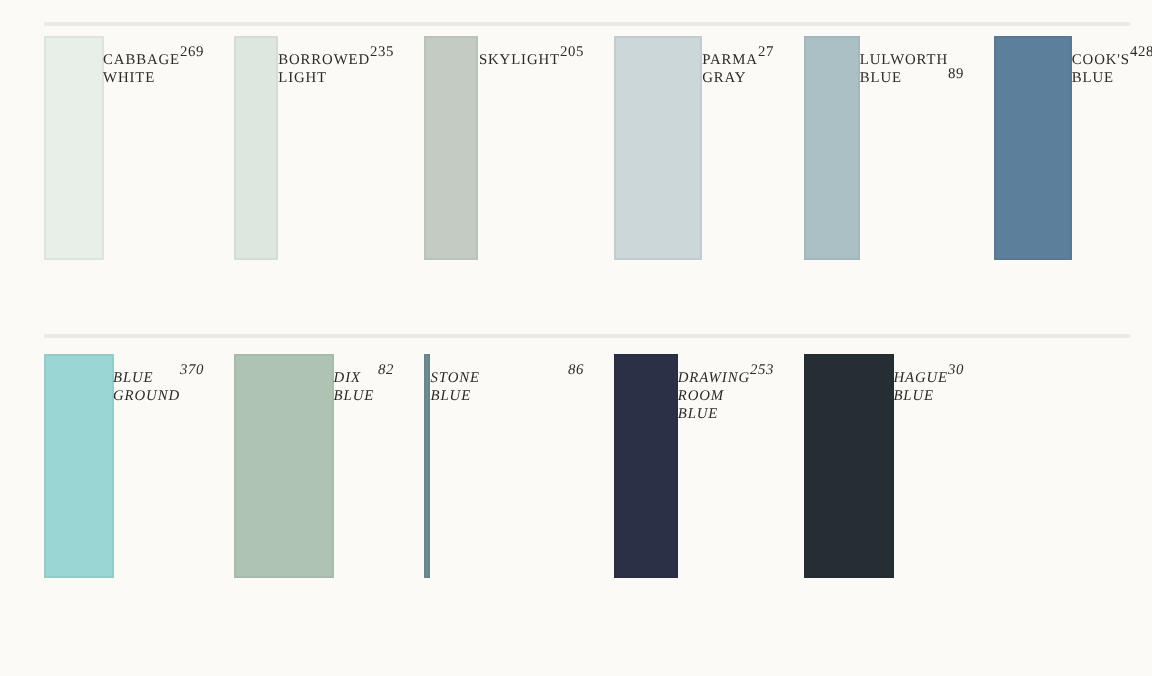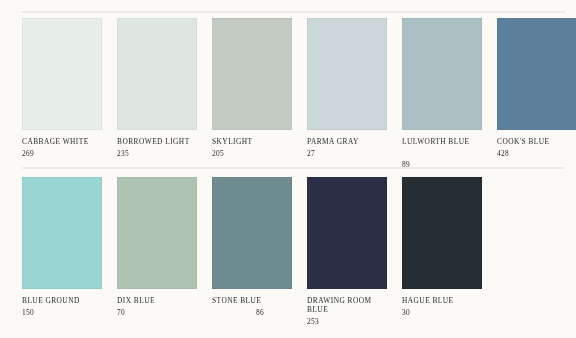--- a/index.html
+++ b/index.html
@@ -35,21 +35,20 @@
     position: absolute;
     left: 22px;
     top: 0;
     width: 550px;
     display: flex;
     gap: 15px;
   }
   .swatch-cell {
     width: 80px;
     display: flex;
-    flex-direction: column;
   }
   .swatch-chip {
     width: 80px;
     height: 112px;
     border: 1px solid rgba(0, 0, 0, 0.045);
     box-sizing: border-box;
   }
   .swatch-name {
     margin-top: 7px;
     font-size: 7.4px;
@@ -110,32 +109,32 @@
         <div class="swatch-chip" style="background:#5c7f9b;"></div>
         <div class="swatch-name" style="color: rgb(42, 42, 40);">COOK'S BLUE</div>
         <div class="swatch-code" style="color: rgb(42, 42, 40);">428</div>
       </div>
 
     </div>
   </div>
 
   <div class="row" style="top:167px;">
     <div class="row-rule" style="top: 0px; background: rgb(236, 234, 228);"></div>
-    <div class="swatch-strip" style="top:10px;">
+    <div class="swatch-strip" style="top:10px;font-style:italic;">
 
       <div class="swatch-cell">
         <div class="swatch-chip" style="background:#9ad6d3;"></div>
         <div class="swatch-name" style="color: rgb(42, 42, 40);">BLUE GROUND</div>
-        <div class="swatch-code" style="color: rgb(42, 42, 40);">150</div>
+        <div class="swatch-code" style="color: rgb(42, 42, 40);">370</div>
       </div>
 
       <div class="swatch-cell">
         <div class="swatch-chip" style="background:#afc3b3;"></div>
         <div class="swatch-name" style="color: rgb(42, 42, 40);">DIX BLUE</div>
-        <div class="swatch-code" style="color: rgb(42, 42, 40);">70</div>
+        <div class="swatch-code" style="color: rgb(42, 42, 40);">82</div>
       </div>
 
       <div class="swatch-cell">
         <div class="swatch-chip" style="background:#6f8c90;"></div>
         <div class="swatch-name" style="color: rgb(42, 42, 40);">STONE BLUE</div>
         <div class="swatch-code" style="color: rgb(42, 42, 40); margin-left: 44px;">86</div>
       </div>
 
 
       <div class="swatch-cell">

